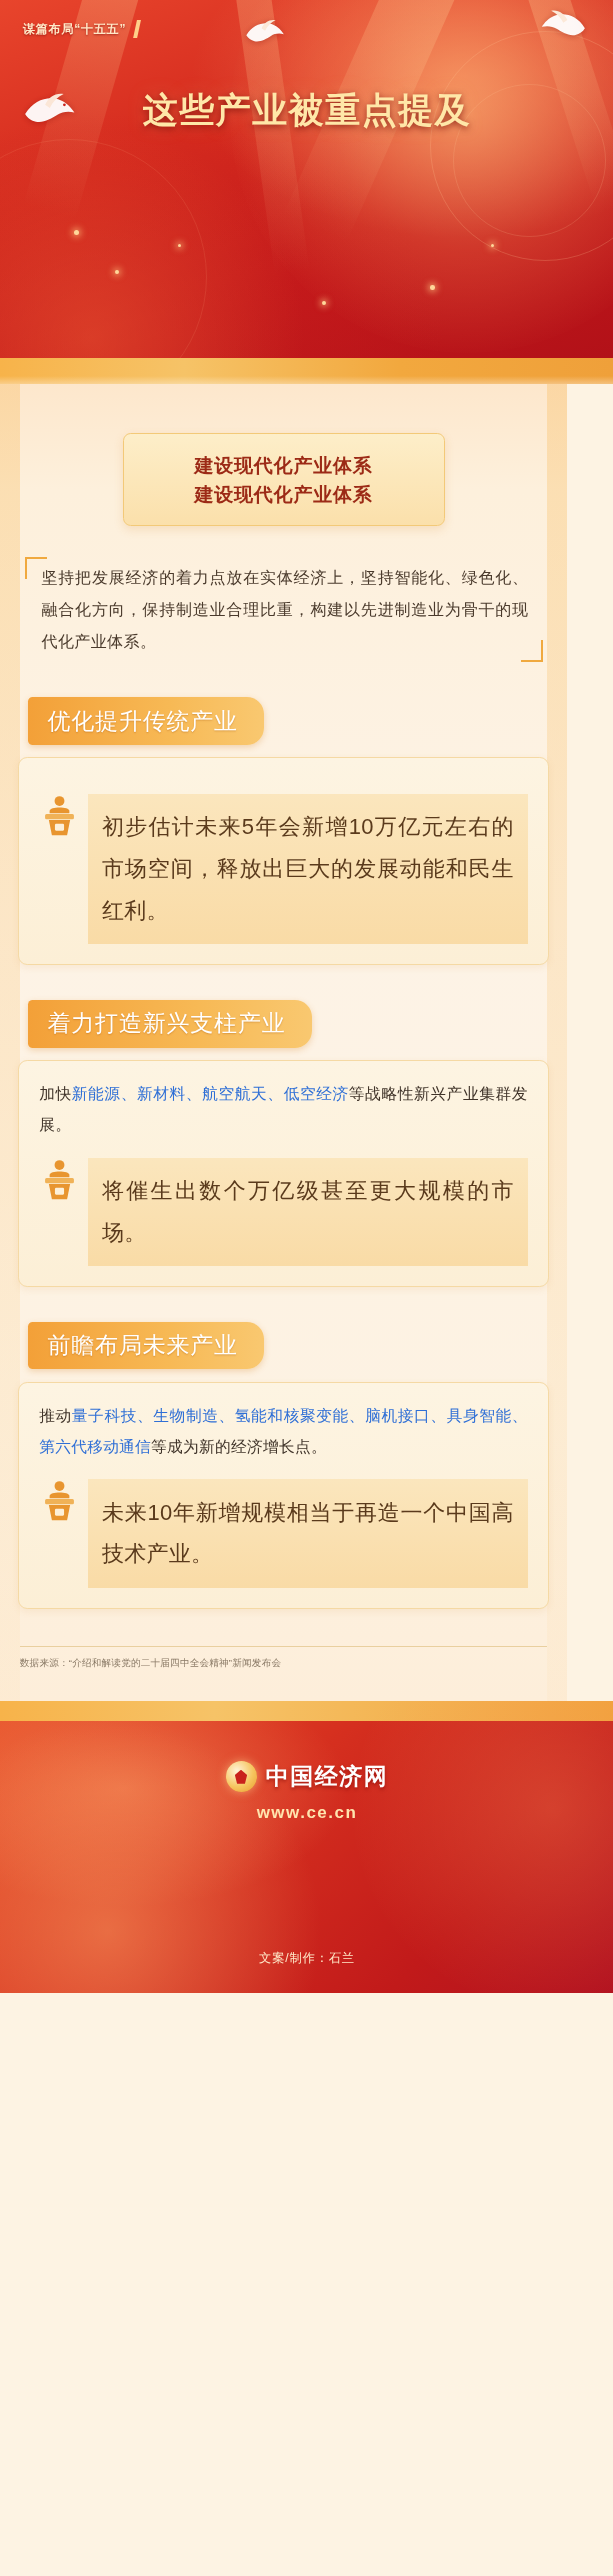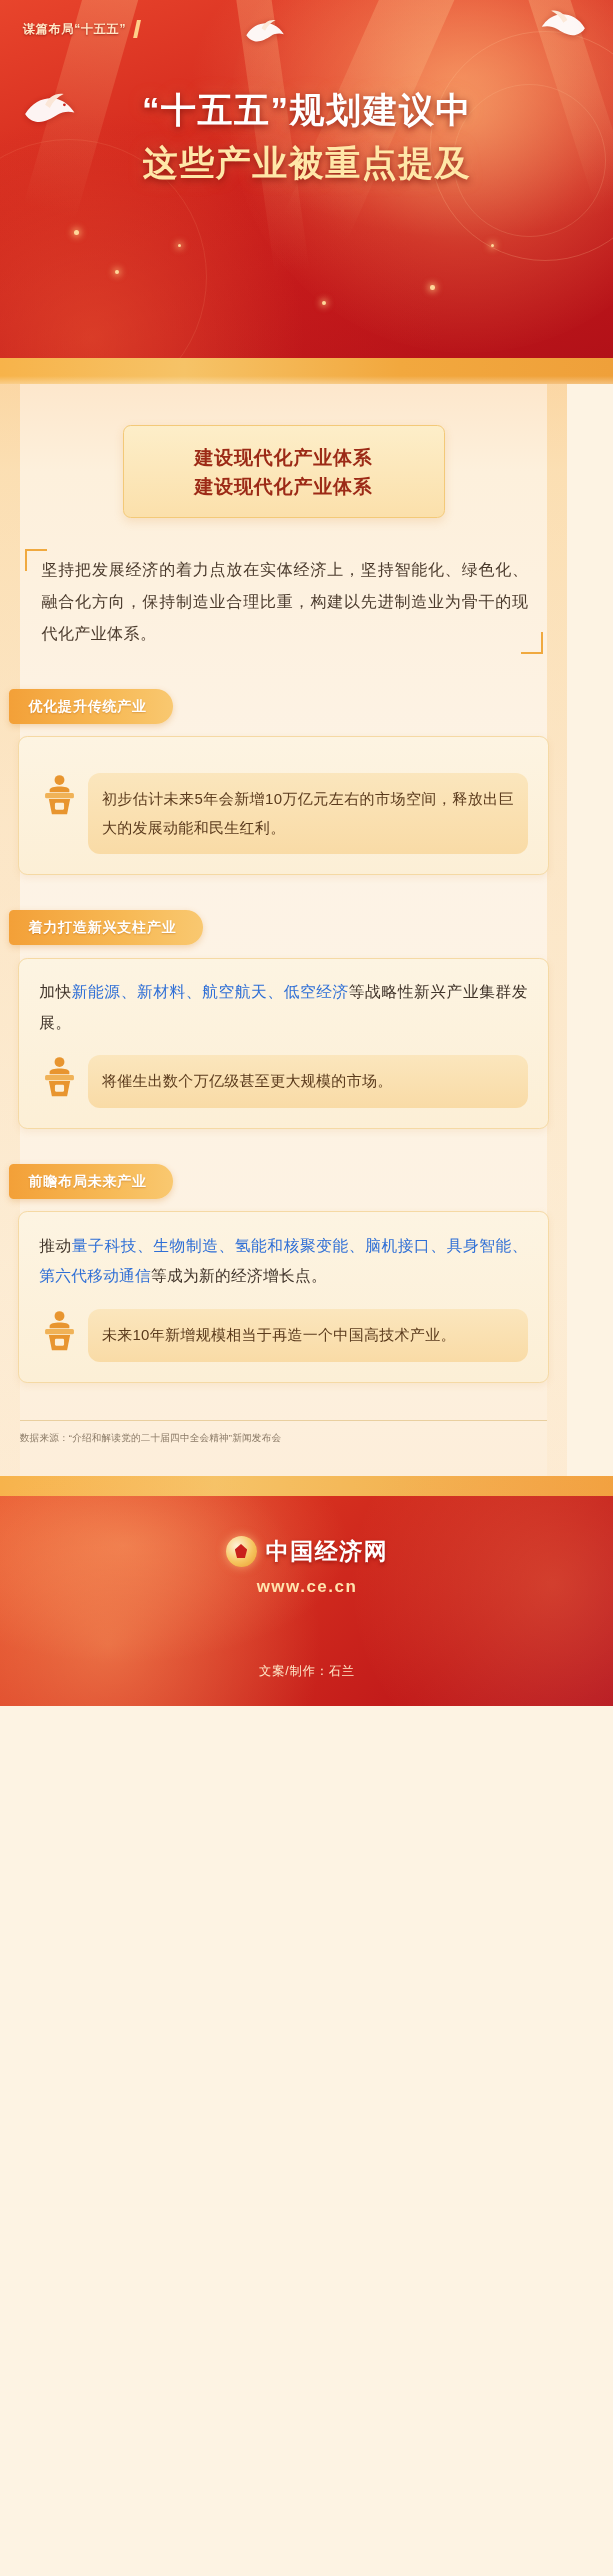--- a/index.html
+++ b/index.html
@@ -119,21 +119,21 @@
     left: 0; bottom: 0;
     width: 614px; height: 7.7px;
     background: linear-gradient(180deg, rgba(255,255,255,0.0), rgba(255,255,255,0.35));
   }
 
   
   .body-wrap {
     position: relative;
     width: 567px;
     background: linear-gradient(180deg, #fde7cc 0%, #fdf0dc 8%, #fdf3e6 40%, #fdf2e2 80%, #fdeeda 100%);
-    padding: 0 0 31px 0;
+    padding: 8px 0 31px 0;
     overflow: hidden;
   }
   .body-deco-l, .body-deco-r {
     position: absolute;
     top: 0; bottom: 0; width: 20px;
     background: linear-gradient(180deg, rgba(247,179,74,0.30), rgba(247,179,74,0.05));
   }
   .body-deco-l { left: 0; }
   .body-deco-r { right: 0; }
 
@@ -197,26 +197,26 @@
     margin-top: 35px;
     position: relative;
   }
   .sec-title {
     display: inline-block;
     position: relative;
     padding: 8.4px 26px 8.4px 20px;
     background: linear-gradient(90deg, #f6a93c 0%, #f8bd5c 55%, #fad municipal 100%);
     background: linear-gradient(90deg, #f3a038 0%, #f7b955 60%, #f9c870 100%);
     color: #fff;
-    font-size: 14px;
-    font-weight: bold;
+    font-size: 23px;
+    font-weight: normal;
     letter-spacing: 0.8px;
     border-radius: 4.6px 17px 17px 4.6px;
     box-shadow: 0 2.3px 6.1px rgba(214,140,50,0.30);
-    margin-left: 1px;
+    margin-left: 20px;
     text-shadow: 0 0.8px 1.5px rgba(160,80,10,0.35);
   }
   .sec-body {
     margin: 12.3px 10.7px 0 10.7px;
     background: linear-gradient(180deg, #fdf4e2 0%, #fcefd6 100%);
     border: 1.5px solid #f5d9a4;
     border-radius: 9.2px;
     padding: 18.4px 20px 20px;
     box-shadow: 0 2.3px 7.7px rgba(214,160,80,0.12);
   }
@@ -236,43 +236,43 @@
   }
   .note-icon {
     flex: 0 0 41px;
     height: 43px;
     margin-right: 7.7px;
     position: relative;
   }
   .note-box {
     flex: 1;
     background: linear-gradient(180deg, #fbe6bd 0%, #f9dba6 100%);
-    border-radius: 12px;
+    border-radius: 0;
     padding: 12.3px 14px;
-    font-size: 15px;
+    font-size: 22px;
     line-height: 1.9;
     color: #5a3a1c;
     text-align: justify;
     letter-spacing: 0.3px;
   }
 
   .source {
     margin: 37px 12.3px 0 12.3px;
     padding-top: 10.7px;
     border-top: 0.8px solid #e9cf9f;
     font-size: 9.6px;
     color: #8a7a66;
     letter-spacing: 0.2px;
   }
 
   
   .footer {
     position: relative;
     width: 614px;
-    height: 230px;
+    height: 292px;
     background:
       radial-gradient(ellipse 322px 169px at 20% 30%, rgba(255,170,110,0.45), rgba(255,140,90,0) 70%),
       linear-gradient(135deg, #e8542c 0%, #d6301f 40%, #c11a1a 75%, #b21220 100%);
     overflow: hidden;
   }
   .footer-top-band {
     position: absolute;
     left: 0; top: 0;
     width: 614px; height: 20px;
     background: linear-gradient(90deg, #f7b34a 0%, #f6c367 35%, #f0a33c 100%);
@@ -381,21 +381,20 @@
     <div class="spark" style="left:430px; top:285px; width:4.6px; height:4.6px;"></div>
     <div class="spark" style="left:491px; top:244px; width:3.1px; height:3.1px;"></div>
     <div class="spark" style="left:322px; top:301px; width:3.8px; height:3.8px;"></div>
 
     <div class="kicker">
       <span class="kicker-text">谋篇布局“十五五”</span>
       <span class="kicker-bar"></span>
     </div>
 
     <div class="title-block">
-      <div class="title-line">“十五五”规划建议中</div>
       <div class="title-line alt">这些产业被重点提及</div>
     </div>
 
     <div class="hdr-bottom-band"></div>
   </div>
 
   <div class="body-wrap">
     <div class="body-deco-l"></div>
     <div class="body-deco-r"></div>
 

